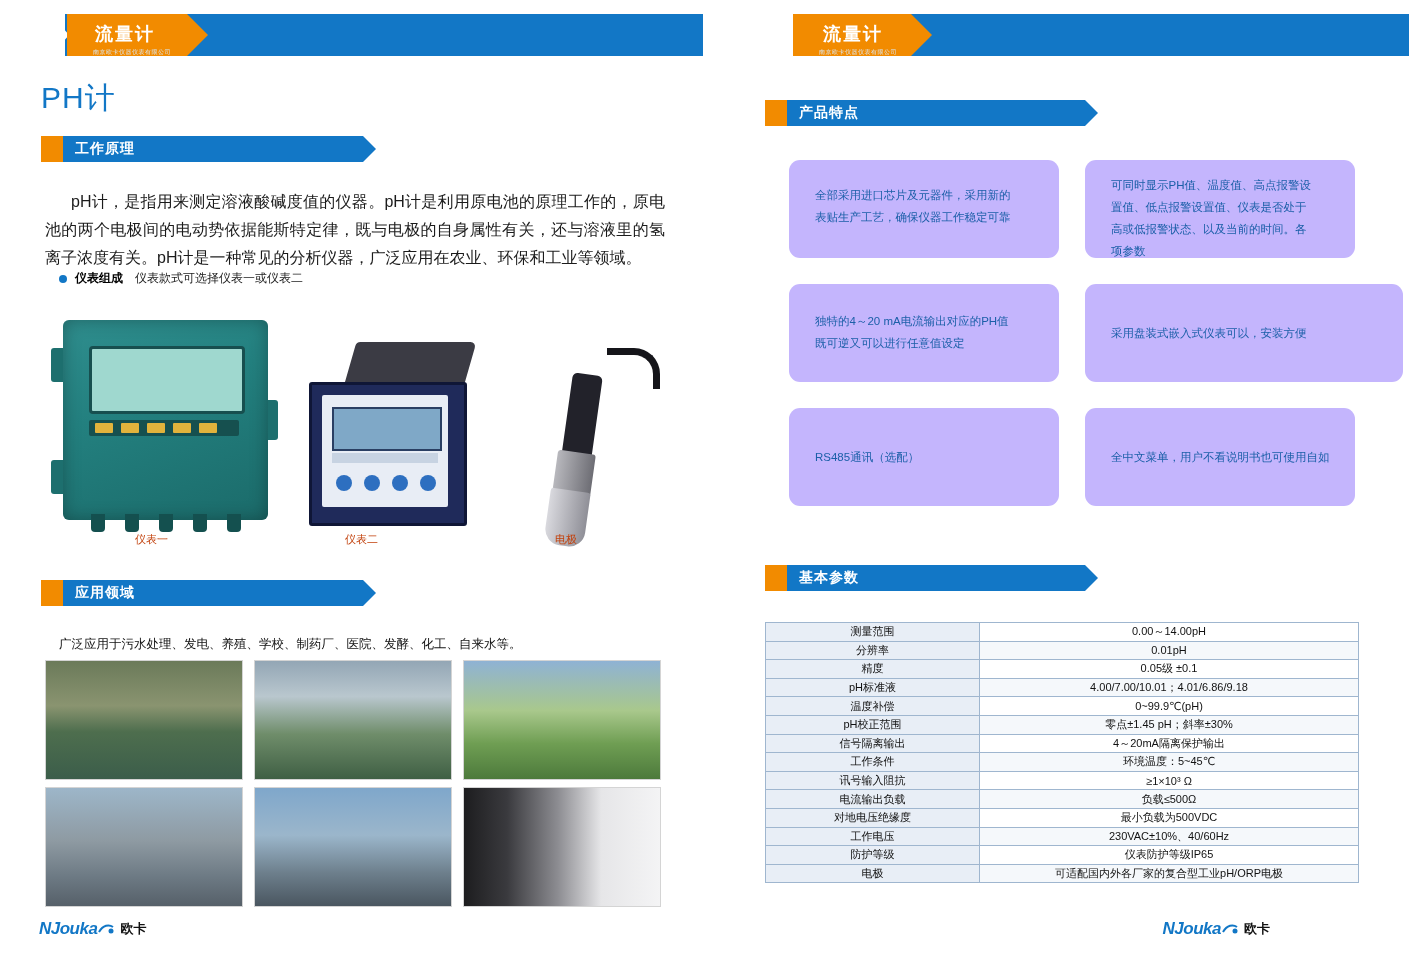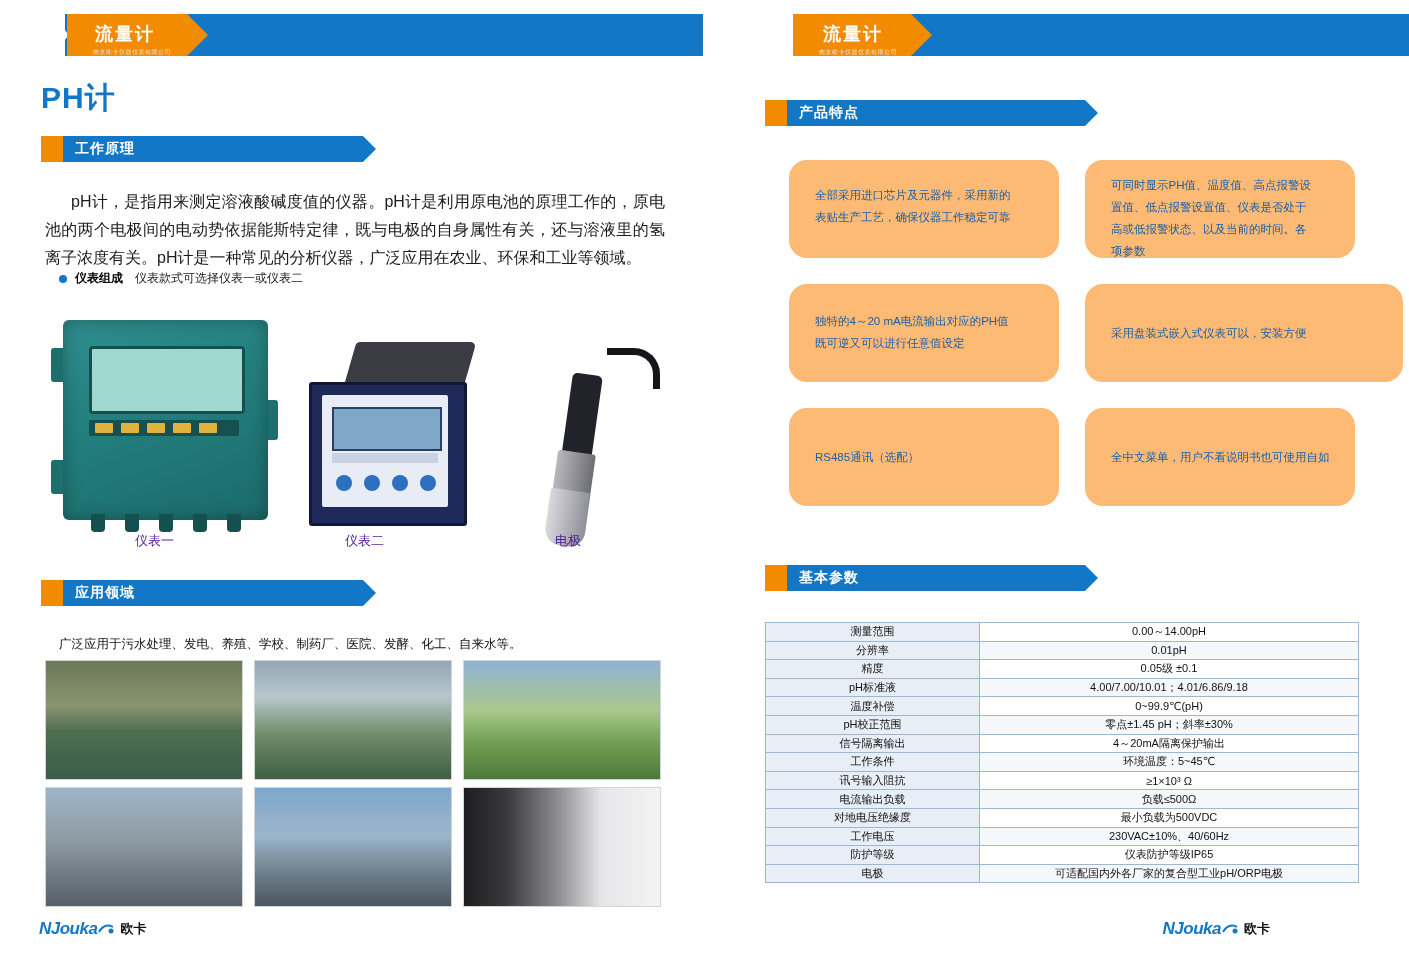--- a/index.html
+++ b/index.html
@@ -23,21 +23,21 @@
   .banner .lbl1{position:absolute;left:90px;top:22px;color:#fff;font-size:18px;font-weight:bold;letter-spacing:2px;}
   .banner .sub1{position:absolute;left:88px;top:48px;color:#d8e9f7;font-size:6px;letter-spacing:0.5px;}
   .banner .gap-white{position:absolute;left:698px;top:14px;width:106px;height:42px;background:#ffffff;}
   .banner .orange2{position:absolute;left:788px;top:14px;width:118px;height:42px;background:#f28b00;}
   .banner .orange2:after{content:"";position:absolute;right:-21px;top:0;width:0;height:0;border-top:21px solid transparent;border-bottom:21px solid transparent;border-left:21px solid #f28b00;}
   .banner .tri-white2{position:absolute;left:772px;top:14px;width:0;height:0;border-top:21px solid transparent;border-bottom:21px solid transparent;border-left:18px solid #ffffff;}
   .banner .lbl2{position:absolute;left:818px;top:22px;color:#fff;font-size:18px;font-weight:bold;letter-spacing:2px;}
   .banner .sub2{position:absolute;left:814px;top:48px;color:#d8e9f7;font-size:6px;letter-spacing:0.5px;}
 
   
-  .ptitle{position:absolute;left:36px;top:78px;font-size:30px;font-weight:bold;color:#1277c6;letter-spacing:1px;}
+  .ptitle{position:absolute;left:36px;top:78px;font-size:30px;font-weight:normal;color:#1277c6;letter-spacing:1px;}
 
   
   .sec-head{position:absolute;height:26px;}
   .sec-head .strip{position:absolute;left:0;top:0;height:26px;background:#1277c6;}
   .sec-head .strip:after{content:"";position:absolute;right:-13px;top:0;width:0;height:0;border-top:13px solid transparent;border-bottom:13px solid transparent;border-left:13px solid #1277c6;}
   .sec-head .accent{position:absolute;left:0;top:0;width:22px;height:26px;background:#f28b00;}
   .sec-head .txt{position:absolute;left:34px;top:4px;color:#fff;font-size:14px;font-weight:bold;letter-spacing:1px;}
 
   
   .body-text{position:absolute;left:40px;top:188px;width:620px;font-size:16px;line-height:28px;color:#1b1b1b;text-align:justify;}
@@ -69,34 +69,34 @@
   .dev2 .lcd{position:absolute;left:10px;top:12px;width:106px;height:40px;background:#7fa8c7;border:2px solid #2a3f63;}
   .dev2 .lbl{position:absolute;left:10px;top:58px;width:106px;height:10px;background:#c7d3e2;}
   .dev2 .btn{position:absolute;top:80px;width:16px;height:16px;border-radius:50%;background:#2d6fc0;}
 
   .dev3{position:absolute;left:470px;top:48px;width:140px;height:190px;}
   .dev3 .cable{position:absolute;left:92px;top:0;width:46px;height:34px;border-top:7px solid #15151a;border-right:7px solid #15151a;border-radius:0 26px 0 0;}
   .dev3 .top{position:absolute;left:52px;top:26px;width:30px;height:86px;background:#22222a;border-radius:5px;transform:rotate(8deg);}
   .dev3 .mid{position:absolute;left:40px;top:104px;width:38px;height:44px;background:linear-gradient(90deg,#b8b8bd,#6d6d74);border-radius:3px;transform:rotate(8deg);}
   .dev3 .tip{position:absolute;left:32px;top:142px;width:40px;height:56px;background:linear-gradient(90deg,#d9d9de,#8f8f97);border-radius:3px 3px 16px 16px;transform:rotate(8deg);}
 
-  .cap{position:absolute;font-size:13px;color:#4c1d95;text-align:center;}
+  .cap{position:absolute;font-size:11px;color:#c2410c;text-align:center;}
 
   
   .appimgs{position:absolute;left:40px;top:660px;width:620px;height:258px;}
   .appimg{position:absolute;width:196px;height:118px;overflow:hidden;border:1px solid #d4d4d4;}
   .img-a{background:linear-gradient(180deg,#6b7a5a 0%,#8a9470 38%,#4e6e4e 60%,#3b5d4a 100%);}
   .img-b{background:linear-gradient(180deg,#93a6b5 0%,#b9c7ce 30%,#6f8d6a 62%,#3f5f44 100%);}
   .img-c{background:linear-gradient(180deg,#8fb2d4 0%,#a9c88c 42%,#6f9e53 70%,#4d7a3c 100%);}
   .img-d{background:linear-gradient(180deg,#9db6c9 0%,#8e9aa2 45%,#6d7a84 75%,#566069 100%);}
   .img-e{background:linear-gradient(180deg,#7fa7cb 0%,#9bb6cb 40%,#6d7f8c 72%,#4a5660 100%);}
   .img-f{background:linear-gradient(90deg,#1d1d1f 0%,#3a3a3e 22%,#8d8d92 48%,#e6e6e8 70%,#f4f4f5 100%);}
 
   
-  .card{position:absolute;background:#fdba74;border-radius:18px;}
+  .card{position:absolute;background:#c4b5fd;border-radius:11px;}
   .card .ctext{position:absolute;left:26px;top:0;width:200px;font-size:11.5px;line-height:22px;color:#1b5fa8;}
 
   
   .ptable{position:absolute;left:760px;top:622px;width:594px;border-collapse:collapse;font-size:11px;}
   .ptable td{border:1px solid #9fb6cf;height:17.6px;padding:0 4px;text-align:center;color:#111;}
   .ptable td.k{width:205px;background:#e8eef6;}
   .ptable td.v{background:#ffffff;}
   .ptable tr:nth-child(even) td.v{background:#f5f8fb;}
 
   

